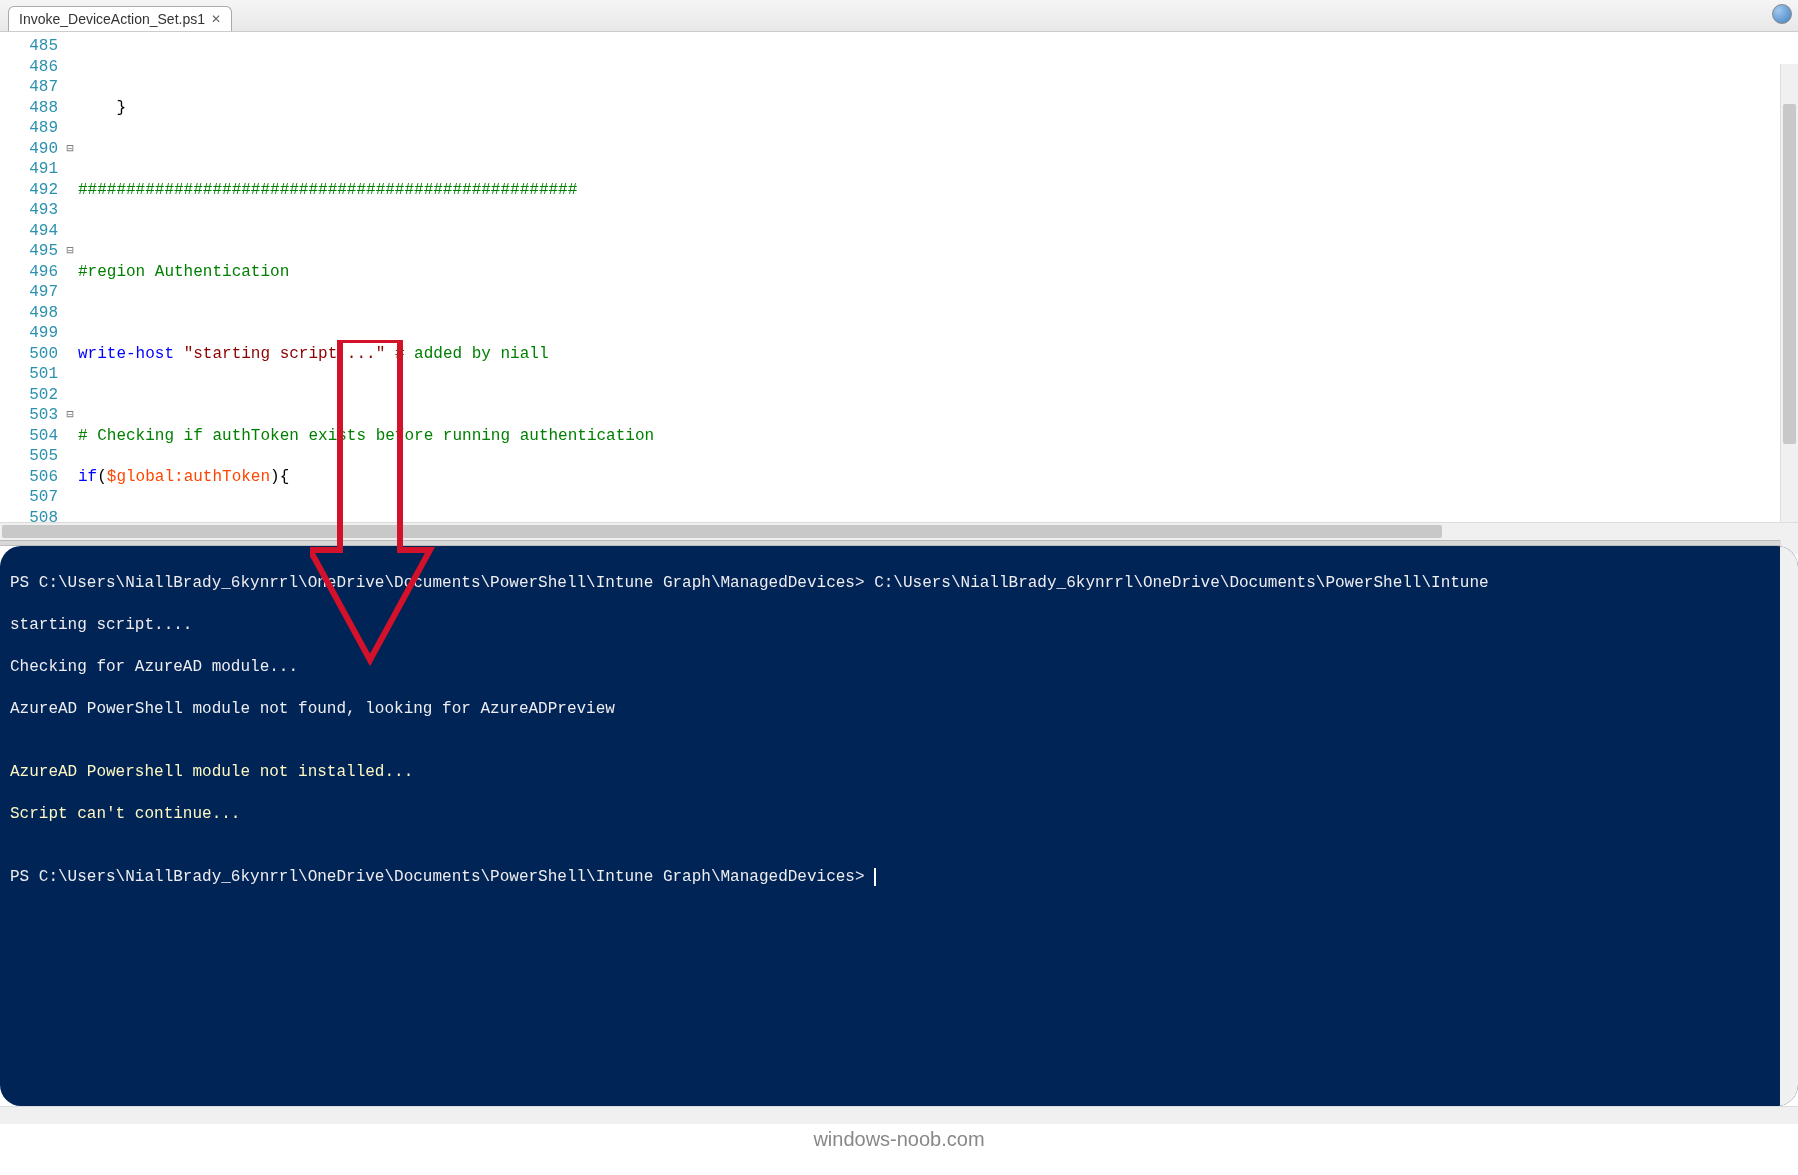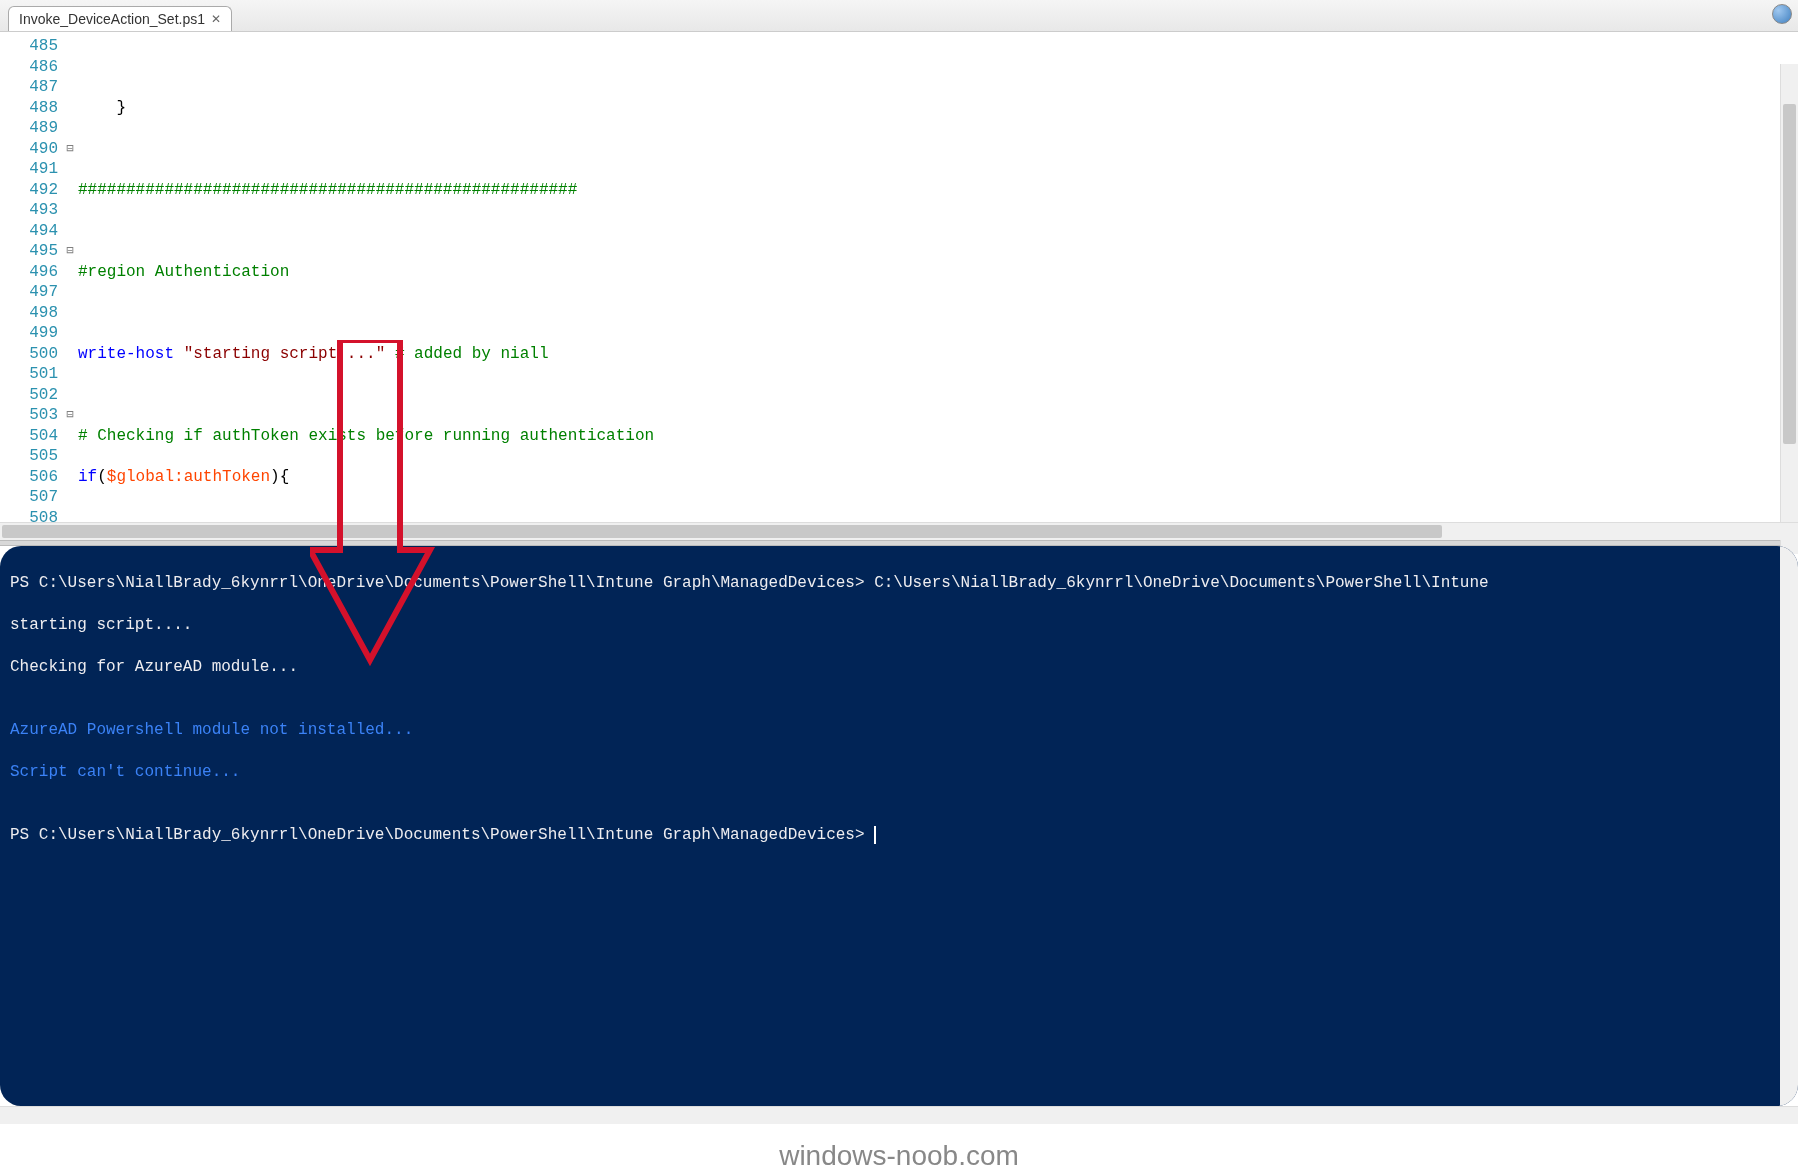--- a/index.html
+++ b/index.html
@@ -135,41 +135,41 @@
     color: #eeedf0;
     height: 560px;
     padding: 6px 10px;
     font-size: 16px;
     line-height: 21px;
     white-space: pre-wrap;
     position: relative;
     overflow: hidden;
     border-radius: 21px;
   }
-  .c-red { color: #3b82f6; }
+  .c-red { color: #fef9c3; }
   .c-yellow { color: #ffff60; }
   .console-vscroll {
     position: absolute;
     right: 0;
     top: 0;
     width: 18px;
     height: 100%;
     background: #f0f0f0;
   }
   .console-hscroll {
     height: 18px;
     background: #f0f0f0;
     border-top: 1px solid #ddd;
   }
   .watermark {
     text-align: center;
     font-family: 'Segoe UI', sans-serif;
-    font-size: 28px;
+    font-size: 20px;
     color: #888;
-    padding-top: 16px;
+    padding-top: 4px;
   }
   .arrow-overlay {
     position: absolute;
     pointer-events: none;
     z-index: 100;
   }
   .cursor-blink {
     display: inline-block;
     width: 2px;
     height: 18px;
@@ -269,20 +269,21 @@
 <div class="editor-hscroll">
   <div class="editor-hscroll-thumb"></div>
 </div>
 
 <div class="splitter"></div>
 
 <div class="console">
 <div>PS C:\Users\NiallBrady_6kynrrl\OneDrive\Documents\PowerShell\Intune Graph\ManagedDevices&gt; C:\Users\NiallBrady_6kynrrl\OneDrive\Documents\PowerShell\Intune</div>
 <div>starting script....</div>
 <div>Checking for AzureAD module...</div>
+<div>AzureAD PowerShell module not found, looking for AzureADPreview</div>
 <div></div>
 <div class="c-red">AzureAD Powershell module not installed...</div>
 <div class="c-red">Script can't continue...</div>
 <div></div>
 <div><span>PS C:\Users\NiallBrady_6kynrrl\OneDrive\Documents\PowerShell\Intune Graph\ManagedDevices&gt; </span><span class="cursor-blink"></span></div>
   <div class="console-vscroll"></div>
 </div>
 <div class="console-hscroll"></div>
 
 <div class="watermark">windows-noob.com</div>

